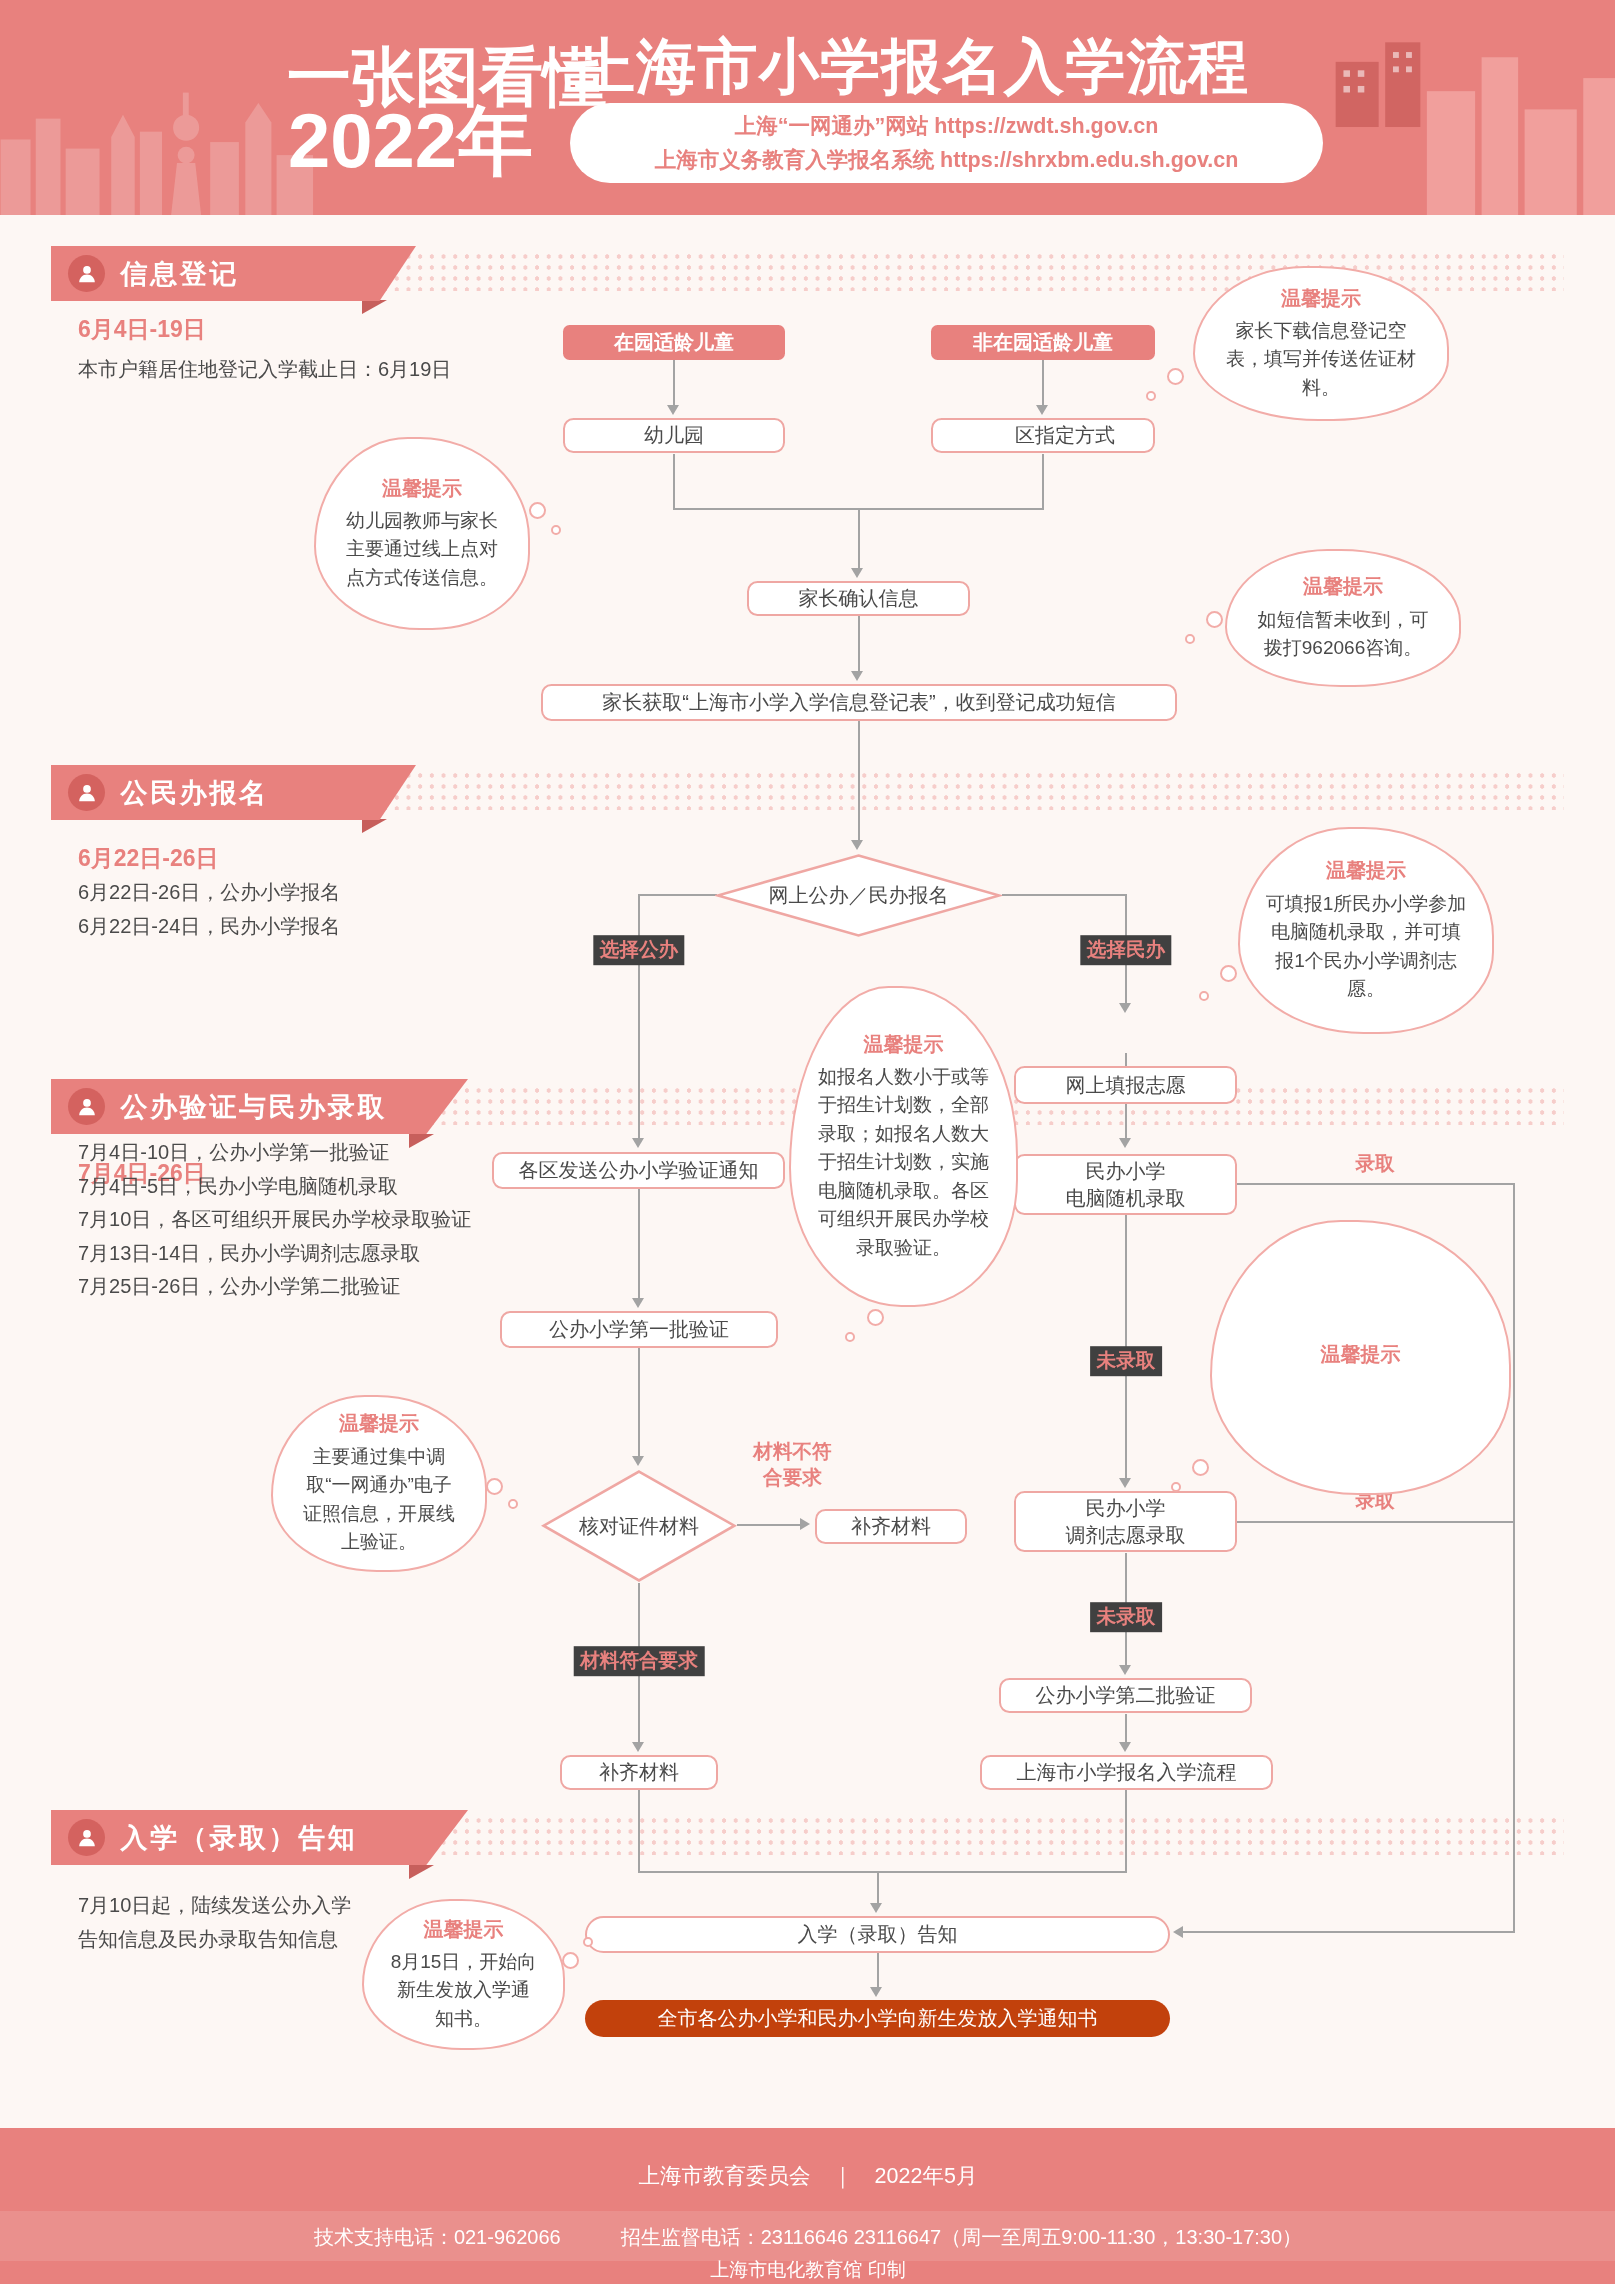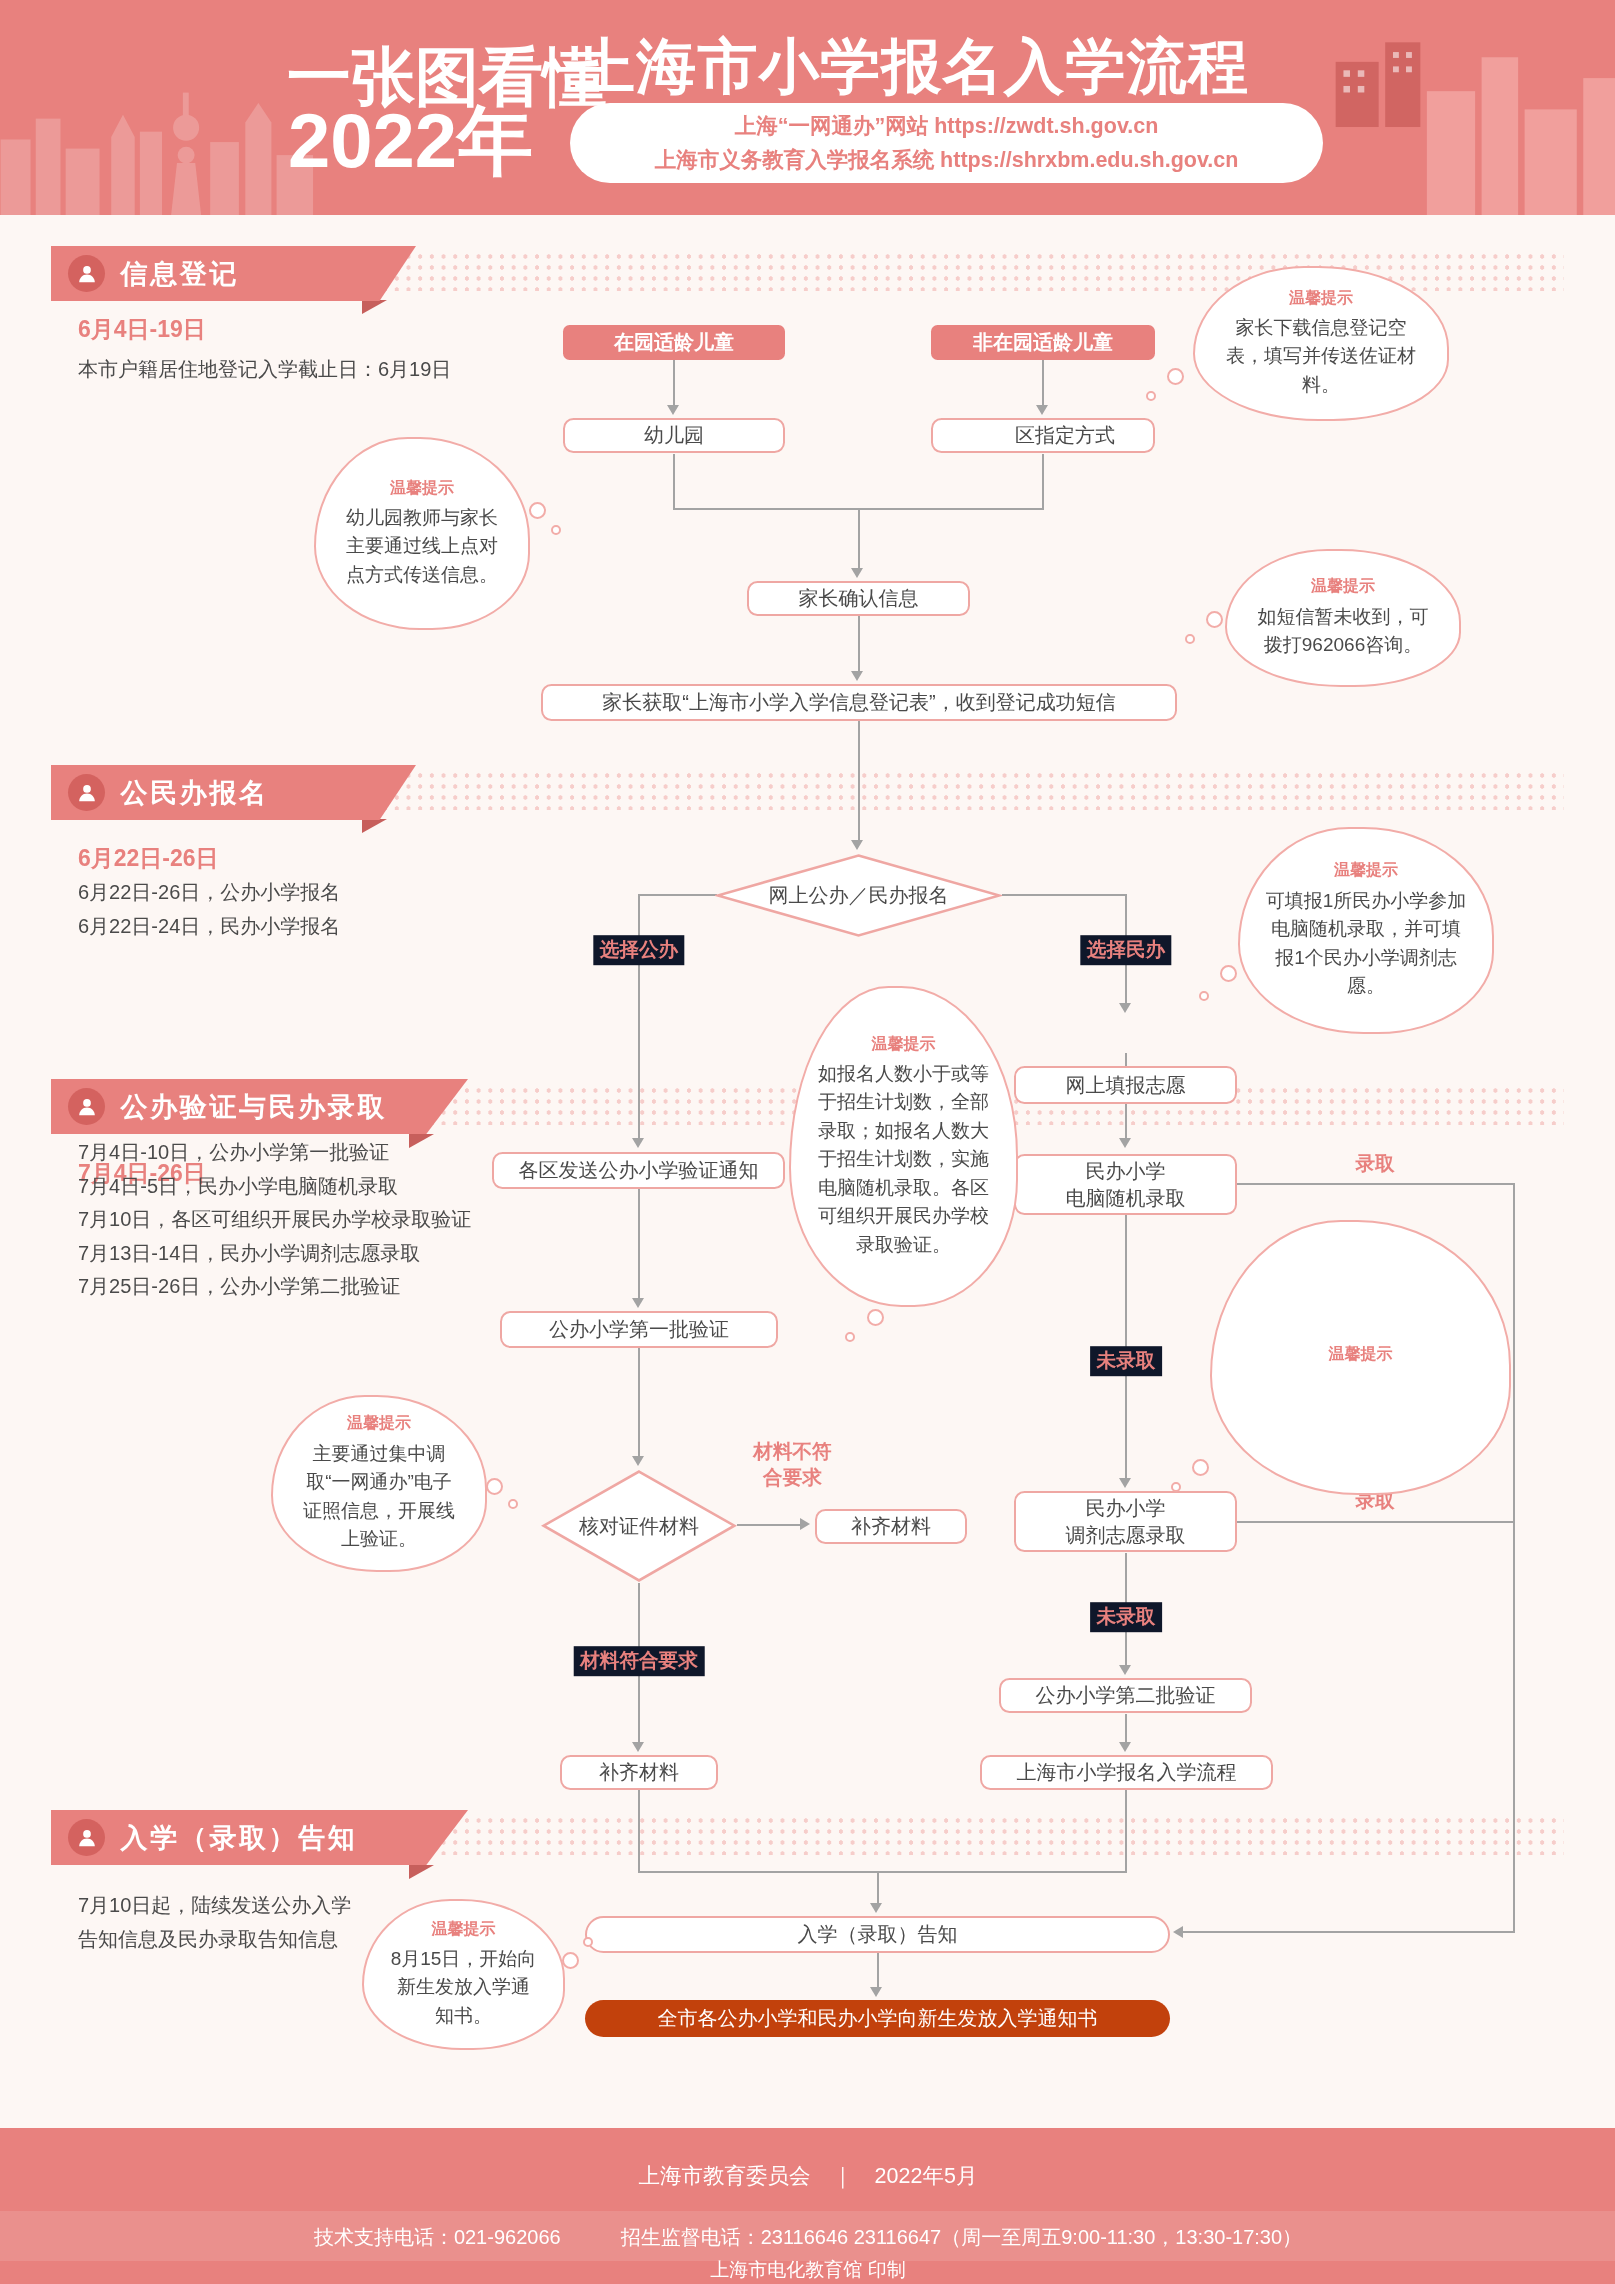--- a/index.html
+++ b/index.html
@@ -41,30 +41,30 @@
   
   .vline{position:absolute;width:2px;background:#a3a3a3;z-index:0;}
   .hline{position:absolute;height:2px;background:#a3a3a3;z-index:0;}
   .arr-d{position:absolute;width:0;height:0;border-left:6.5px solid transparent;border-right:6.5px solid transparent;
          border-top:10.4px solid #a3a3a3;z-index:0;}
   .arr-r{position:absolute;width:0;height:0;border-top:6.5px solid transparent;border-bottom:6.5px solid transparent;
          border-left:10.4px solid #a3a3a3;z-index:0;}
   .arr-l{position:absolute;width:0;height:0;border-top:6.5px solid transparent;border-bottom:6.5px solid transparent;
          border-right:10.4px solid #a3a3a3;z-index:0;}
   .lbl{position:absolute;transform:translate(-50%,-50%);color:#e8817e;font-size:19.6px;font-weight:bold;
-       background:#0f172a;padding:1.3px 6.5px;white-space:nowrap;z-index:1;}
+       background:#404040;padding:1.3px 6.5px;white-space:nowrap;z-index:1;}
   .lbl.nobg{background:transparent;}
   .lbl-block{position:absolute;color:#e8817e;font-size:19.6px;font-weight:bold;text-align:center;
        white-space:pre-line;line-height:1.35;z-index:1;}
   
   .bubble{position:absolute;background:#fff;border:2.6px solid #f2aca8;
           border-radius:46% 54% 48% 52% / 60% 56% 42% 46%;
           display:flex;flex-direction:column;align-items:center;justify-content:center;text-align:center;
           padding:13px 25px;box-sizing:border-box;z-index:3;}
-  .tip-title{color:#e8817e;font-weight:bold;font-size:16px;margin-bottom:5.2px;}
+  .tip-title{color:#e8817e;font-weight:bold;font-size:20px;margin-bottom:5.2px;}
   .tip-text{color:#4a4a4a;font-size:19px;line-height:1.5;}
   .tailc{position:absolute;background:#fff;border:2.6px solid #f2aca8;border-radius:50%;box-sizing:border-box;z-index:3;}
   
   .ftr{position:absolute;left:0;top:2128px;width:1616px;height:156px;background:#e8817e;}
   .ftr-strip{position:absolute;left:0;top:2211px;width:1616px;height:50px;background:rgba(255,255,255,0.12);}
   .ftr-line{position:absolute;left:0;width:1616px;text-align:center;color:#fff;z-index:2;}
 </style>
 </head>
 <body>
 

